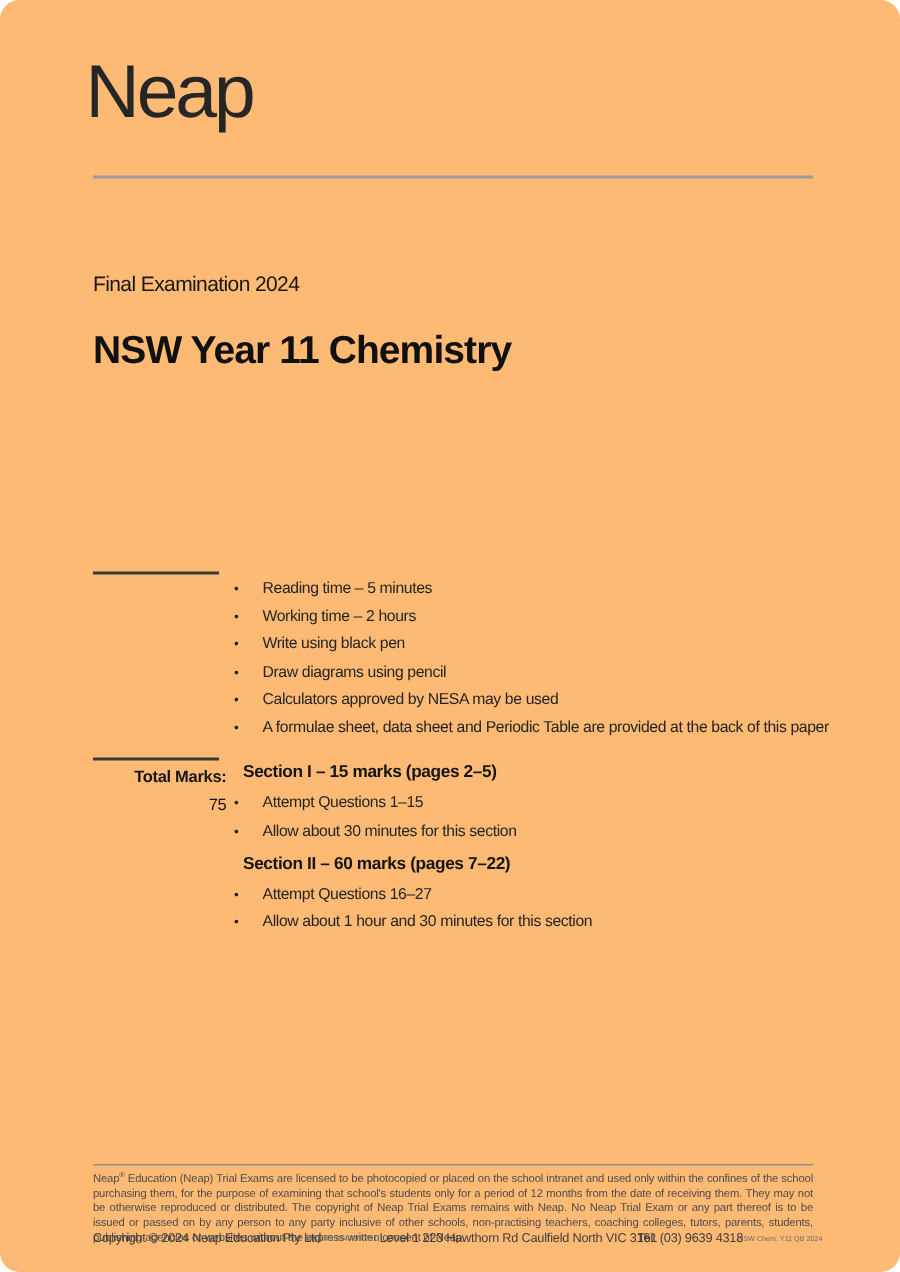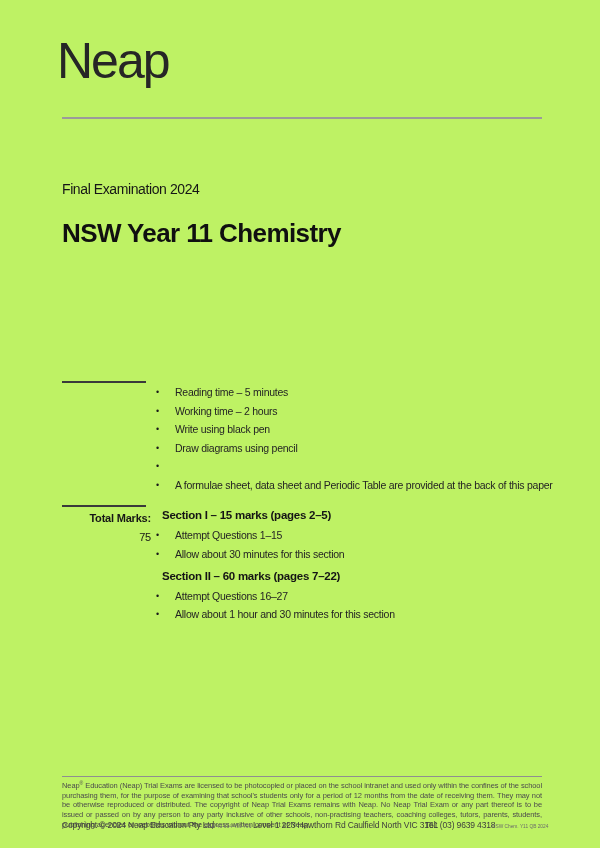--- a/index.html
+++ b/index.html
@@ -5,23 +5,24 @@
   html, body {
     margin: 0;
     padding: 0;
     background: #ffffff;
     font-family: "Liberation Sans", "DejaVu Sans", sans-serif;
   }
   .page {
     position: relative;
     width: 600px;
     height: 848px;
-    background: #bef264;
+    background: #fdba74;
     overflow: hidden;
     color: #1c1c1c;
+    border-radius: 13px;
   }
 
   
   .logo {
     position: absolute;
     left: 57px;
     top: 32px;
     font-size: 50px;
     font-weight: 400;
     letter-spacing: -2px;
@@ -189,20 +190,21 @@
     <div class="li">
       <span class="b">•</span>
       <span>Write using black pen</span>
     </div>
     <div class="li">
       <span class="b">•</span>
       <span>Draw diagrams using pencil</span>
     </div>
     <div class="li">
       <span class="b">•</span>
+      <span>Calculators approved by NESA may be used</span>
     </div>
     <div class="li">
       <span class="b">•</span>
       <span>A formulae sheet, data sheet and Periodic Table are provided at the back of this paper</span>
     </div>
   </div>
 
   <div class="block-rule tm-rule"></div>
   <div class="side-label tm-label">
     <div>Total Marks:</div>

